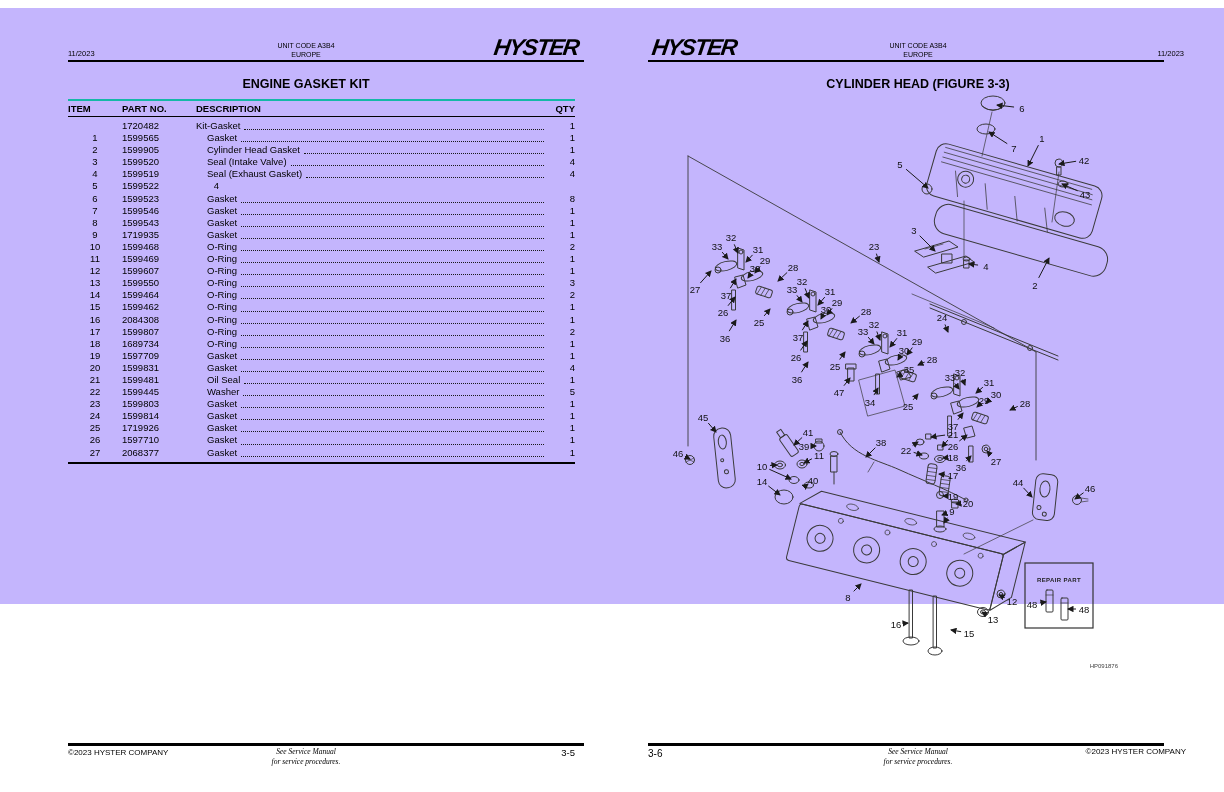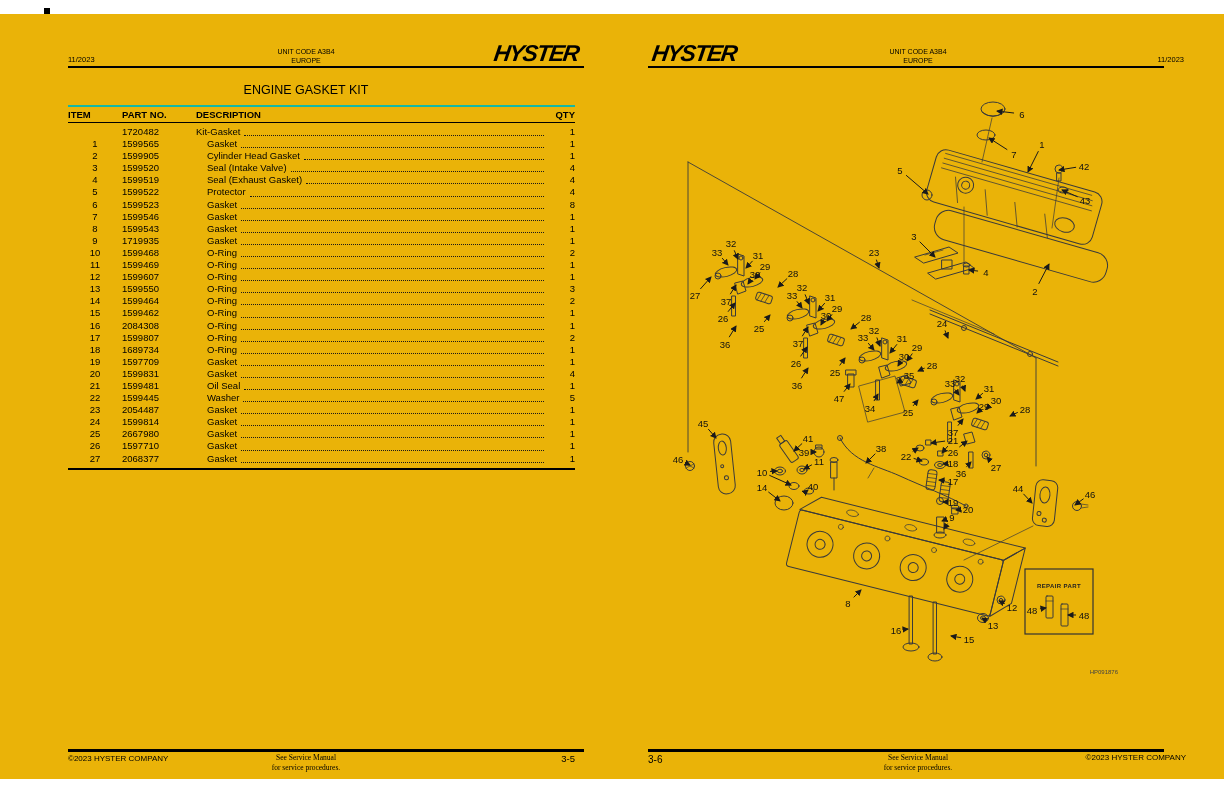--- a/index.html
+++ b/index.html
@@ -1,43 +1,43 @@
 <!DOCTYPE html>
 <html><head>
 <meta charset="utf-8">
 <style>
   html,body{margin:0;padding:0}
   body{width:1224px;height:792px;background:#fff;font-family:"Liberation Sans",sans-serif;color:#000;position:relative;overflow:hidden}
-  .page{position:absolute;top:14px;width:612px;height:765px;background:#eab308}
+  .page{position:absolute;top:8px;width:612px;height:596px;background:#c4b5fd}
   #pageL{left:0}
   #pageR{left:612px}
   .bindmark{position:absolute;left:44px;top:8px;width:6px;height:48px;background:#000}
   
   .hdr-date{position:absolute;top:41px;font-size:7.5px}
   .hdr-center{position:absolute;top:33px;width:100%;text-align:center;font-size:7px;line-height:9px}
   .logo{position:absolute;top:27px;font-size:23px;font-weight:bold;font-style:italic;letter-spacing:-1.5px;transform:skewX(-8deg);line-height:24px}
   .hrule{position:absolute;top:52px;height:2px;background:#000}
-  .ptitle{position:absolute;top:69px;width:100%;text-align:center;font-weight:normal;font-size:12.5px}
+  .ptitle{position:absolute;top:69px;width:100%;text-align:center;font-weight:bold;font-size:12.5px}
   
   .ptable{position:absolute;top:91px;left:68px;width:507px;font-size:9.5px}
   .thead{display:flex;border-top:2px solid #14b8a6;border-bottom:1.8px solid #000;font-weight:bold;height:15px;align-items:center}
   .tbody{padding-top:3px;border-bottom:2.5px solid #000;padding-bottom:3px}
   .trow{display:flex;line-height:12.1px;height:12.1px;align-items:flex-start}
   .c-item{width:54px;text-align:center;flex:none}
   .thead .c-item{text-align:left}
   .c-part{width:71px;flex:none}
   .c-desc{flex:1;display:flex;min-width:0;padding-left:3px}
   .c-desc.ind{padding-left:14px}
   .dtext{white-space:nowrap}
   .dots{flex:1;border-bottom:1.4px dotted #1a1a1a;margin:0 5px 2px 4px;min-width:10px}
   .c-qty{width:26px;text-align:right;flex:none}
   
   .frule{position:absolute;top:735px;height:2.5px;background:#000}
   .f-left{position:absolute;top:740px;font-size:8px}
-  .f-center{position:absolute;top:739px;width:100%;text-align:center;font-size:7.5px;line-height:9.5px;font-family:"Liberation Serif",serif}
+  .f-center{position:absolute;top:739px;width:100%;text-align:center;font-size:7.5px;font-style:italic;line-height:9.5px;font-family:"Liberation Serif",serif}
   .f-right{position:absolute;top:739px;font-size:9.5px}
   
   #figsvg{position:absolute;left:0;top:0}
   #figsvg .draw{stroke:#3a3a3a;fill:none;stroke-width:1;stroke-linejoin:round;stroke-linecap:round}
   #figsvg .thin{stroke-width:0.7}
   .callout{font-size:9.5px;fill:#111;font-family:"Liberation Sans",sans-serif}
   .leader{stroke:#1a1a1a;stroke-width:1;fill:none}
   .boxlabel{font-size:6px;fill:#222;letter-spacing:0.4px;font-weight:bold}
   .figcode{font-size:6px;fill:#444}
 </style>
@@ -106,24 +106,20 @@
           <span class="c-part">1599519</span>
           <span class="c-desc ind">
             <span class="dtext">Seal (Exhaust Gasket)</span>
             <span class="dots"></span>
           </span>
           <span class="c-qty">4</span>
         </div>
         <div class="trow">
           <span class="c-item">5</span>
           <span class="c-part">1599522</span>
-          <span class="c-desc ind">
-            <span class="dtext">Protector</span>
-            <span class="dots"></span>
-          </span>
           <span class="c-qty">4</span>
         </div>
         <div class="trow">
           <span class="c-item">6</span>
           <span class="c-part">1599523</span>
           <span class="c-desc ind">
             <span class="dtext">Gasket</span>
             <span class="dots"></span>
           </span>
           <span class="c-qty">8</span>
@@ -267,39 +263,39 @@
           <span class="c-item">22</span>
           <span class="c-part">1599445</span>
           <span class="c-desc ind">
             <span class="dtext">Washer</span>
             <span class="dots"></span>
           </span>
           <span class="c-qty">5</span>
         </div>
         <div class="trow">
           <span class="c-item">23</span>
-          <span class="c-part">2054487</span>
+          <span class="c-part">1599803</span>
           <span class="c-desc ind">
             <span class="dtext">Gasket</span>
             <span class="dots"></span>
           </span>
           <span class="c-qty">1</span>
         </div>
         <div class="trow">
           <span class="c-item">24</span>
           <span class="c-part">1599814</span>
           <span class="c-desc ind">
             <span class="dtext">Gasket</span>
             <span class="dots"></span>
           </span>
           <span class="c-qty">1</span>
         </div>
         <div class="trow">
           <span class="c-item">25</span>
-          <span class="c-part">2667980</span>
+          <span class="c-part">1719926</span>
           <span class="c-desc ind">
             <span class="dtext">Gasket</span>
             <span class="dots"></span>
           </span>
           <span class="c-qty">1</span>
         </div>
         <div class="trow">
           <span class="c-item">26</span>
           <span class="c-part">1597710</span>
           <span class="c-desc ind">
@@ -331,20 +327,21 @@
 
 <div class="page" id="pageR">
   <div class="logo" style="left:40px">HYSTER</div>
   <div class="hdr-center" style="left:0">
     <div>UNIT CODE A3B4</div>
     <div>EUROPE</div>
   </div>
   <div class="hdr-date" style="right:40px">11/2023</div>
   <div class="hrule" style="left:36px;width:516px"></div>
 
+  <div class="ptitle">CYLINDER HEAD (FIGURE 3-3)</div>
 
   <svg id="figsvg" width="612" height="792" viewBox="0 0 612 792">
     <defs>
       <marker id="arr" viewBox="0 0 10 10" refX="8.5" refY="5" markerWidth="6.5" markerHeight="6.5" orient="auto-start-reverse">
         <path d="M0,0 L10,5 L0,10 z" fill="#1a1a1a"></path>
       </marker>
       <g id="rockerg">
         <ellipse cx="-8" cy="6" rx="11" ry="4.5" transform="rotate(-14 -8 6)"></ellipse>
         <circle cx="-16" cy="10" r="3"></circle>
         <path d="M4,-12 l6,2 l0,20 l-6,-2 z"></path>

